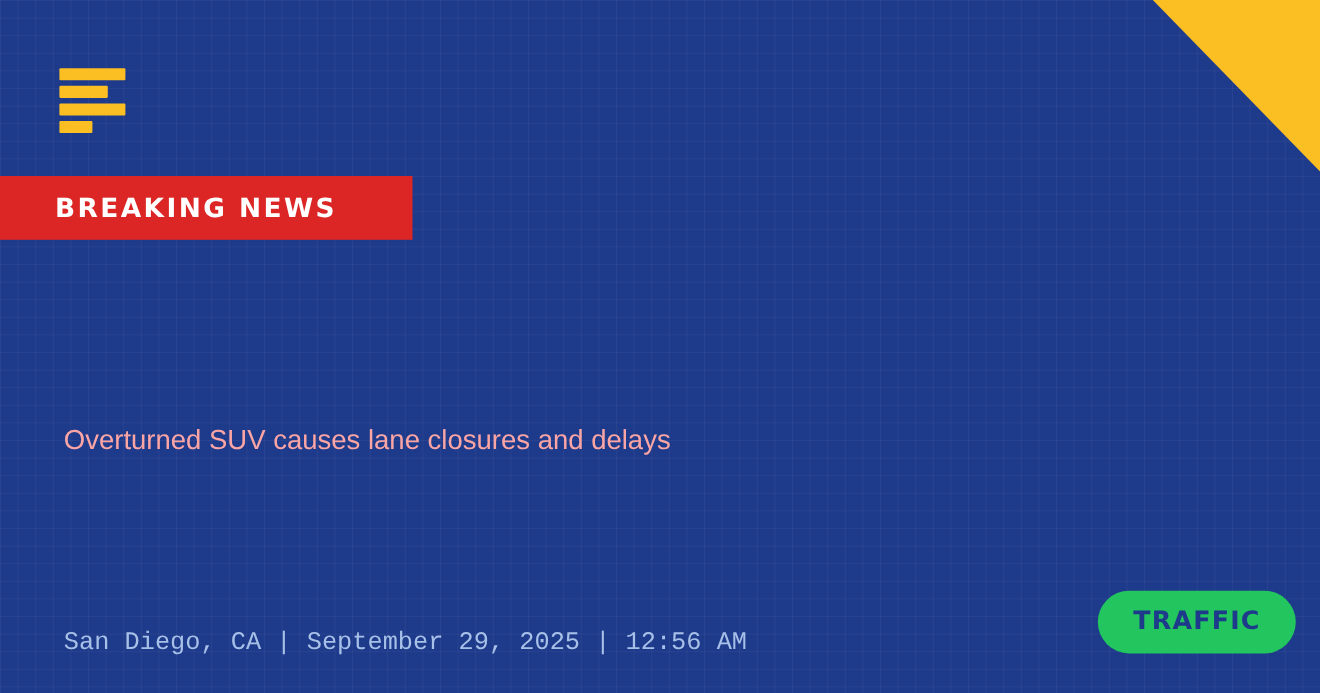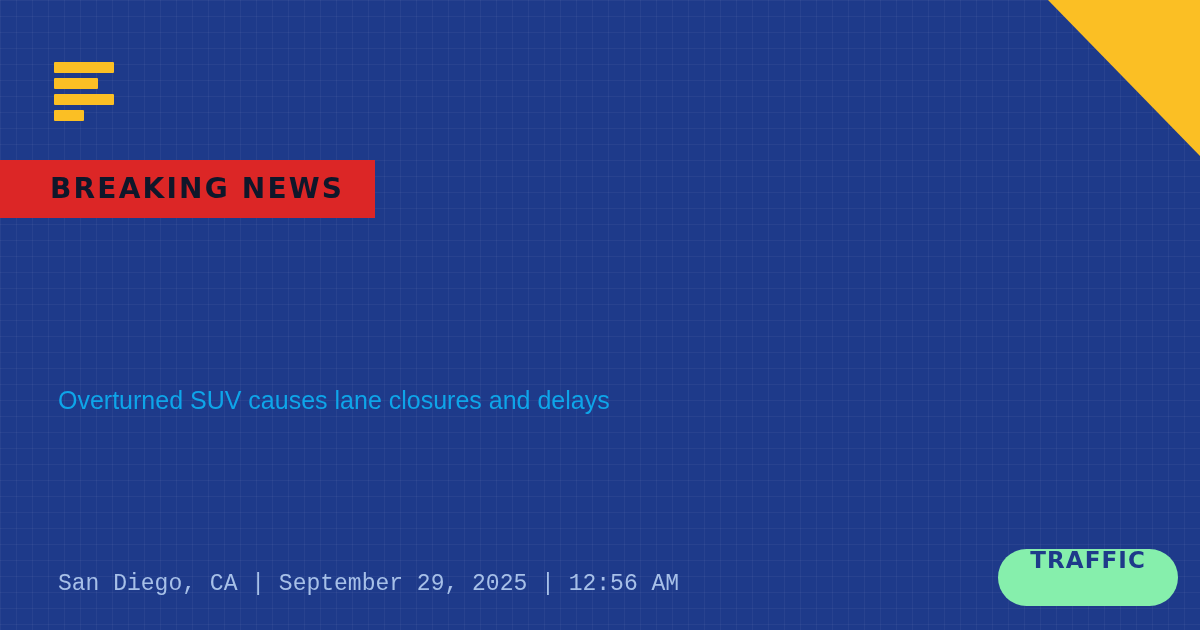--- a/index.html
+++ b/index.html
@@ -72,22 +72,22 @@
     top: 160px;
     height: 58px;
     width: 375px;
     background-color: #dc2626;
     display: flex;
     align-items: center;
     padding-left: 50px;
     z-index: 3;
   }
   .breaking-badge .label {
-    color: #0f172a;
-    font-size: 28px;
+    color: #ffffff;
+    font-size: 24px;
     font-weight: bold;
     letter-spacing: 2.2px;
     line-height: 1;
     font-family: "DejaVu Sans", sans-serif;
   }
 
   
   .headline {
     position: absolute;
     left: 56px;
@@ -101,21 +101,21 @@
     z-index: 3;
     font-family: "DejaVu Sans", sans-serif;
   }
 
   
   .subtitle {
     position: absolute;
     left: 58px;
     top: 384px;
     width: 940px;
-    color: #0ea5e9;
+    color: #fca5a5;
     font-size: 25px;
     font-weight: normal;
     line-height: 33px;
     z-index: 3;
     font-family: "Liberation Sans", sans-serif;
   }
 
   
   .footer-meta {
     position: absolute;
@@ -127,27 +127,27 @@
     line-height: 28px;
     z-index: 3;
     white-space: nowrap;
     font-family: Liberation Mono, monospace;
   }
 
   
   .category-pill {
     position: absolute;
     right: 22px;
-    bottom: 24px;
-    background-color: #86efac;
+    bottom: 36px;
+    background-color: #22c55e;
     border-radius: 30px;
     height: 57px;
     padding: 0 32px;
     display: flex;
-    align-items: flex-start;
+    align-items: center;
     justify-content: center;
     z-index: 3;
   }
   .category-pill .label {
     color: #1e3a8a;
     font-size: 23px;
     font-weight: bold;
     letter-spacing: 1.1px;
     line-height: 1;
     font-family: "DejaVu Sans", sans-serif;

